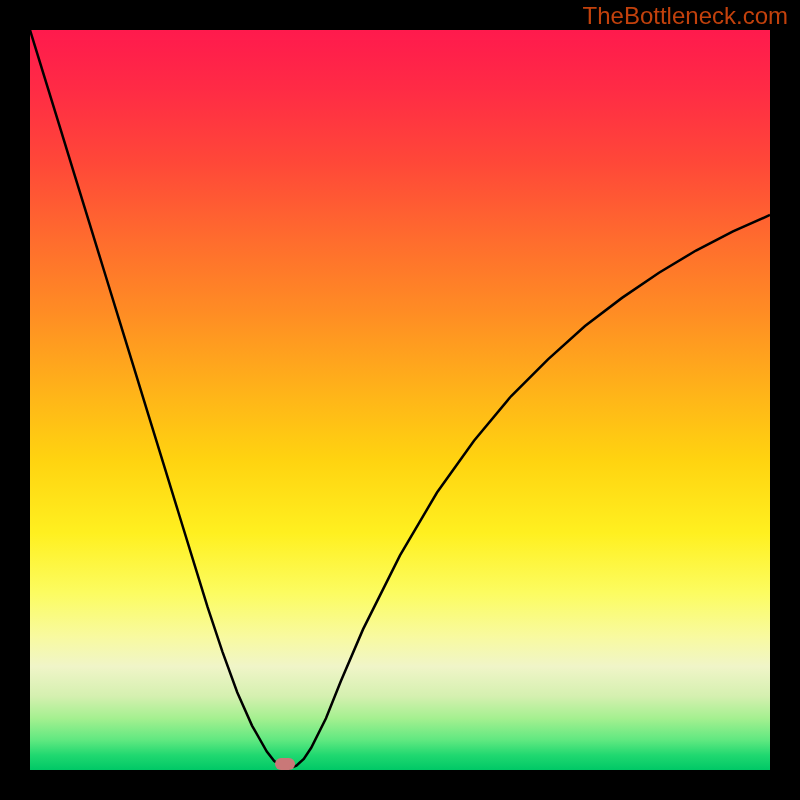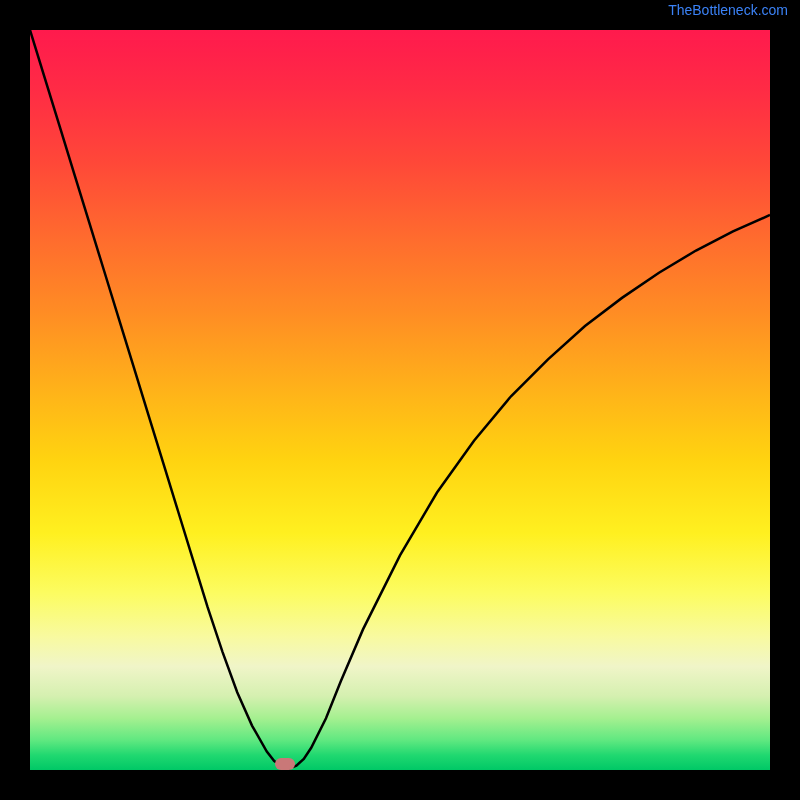--- a/index.html
+++ b/index.html
@@ -11,23 +11,23 @@
       width: 800px;
       height: 800px;
       position: relative;
       background: #000;
       overflow: hidden;
     }
     .watermark {
       position: absolute;
       top: 2px;
       right: 12px;
-      color: #3b82f6;
+      color: #c2410c;
       font-family: Arial, sans-serif;
-      font-size: 14px;
+      font-size: 24px;
       font-weight: normal;
       z-index: 10;
     }
     .plot-area {
       position: absolute;
       top: 30px;
       left: 30px;
       width: 740px;
       height: 740px;
       background: linear-gradient(

